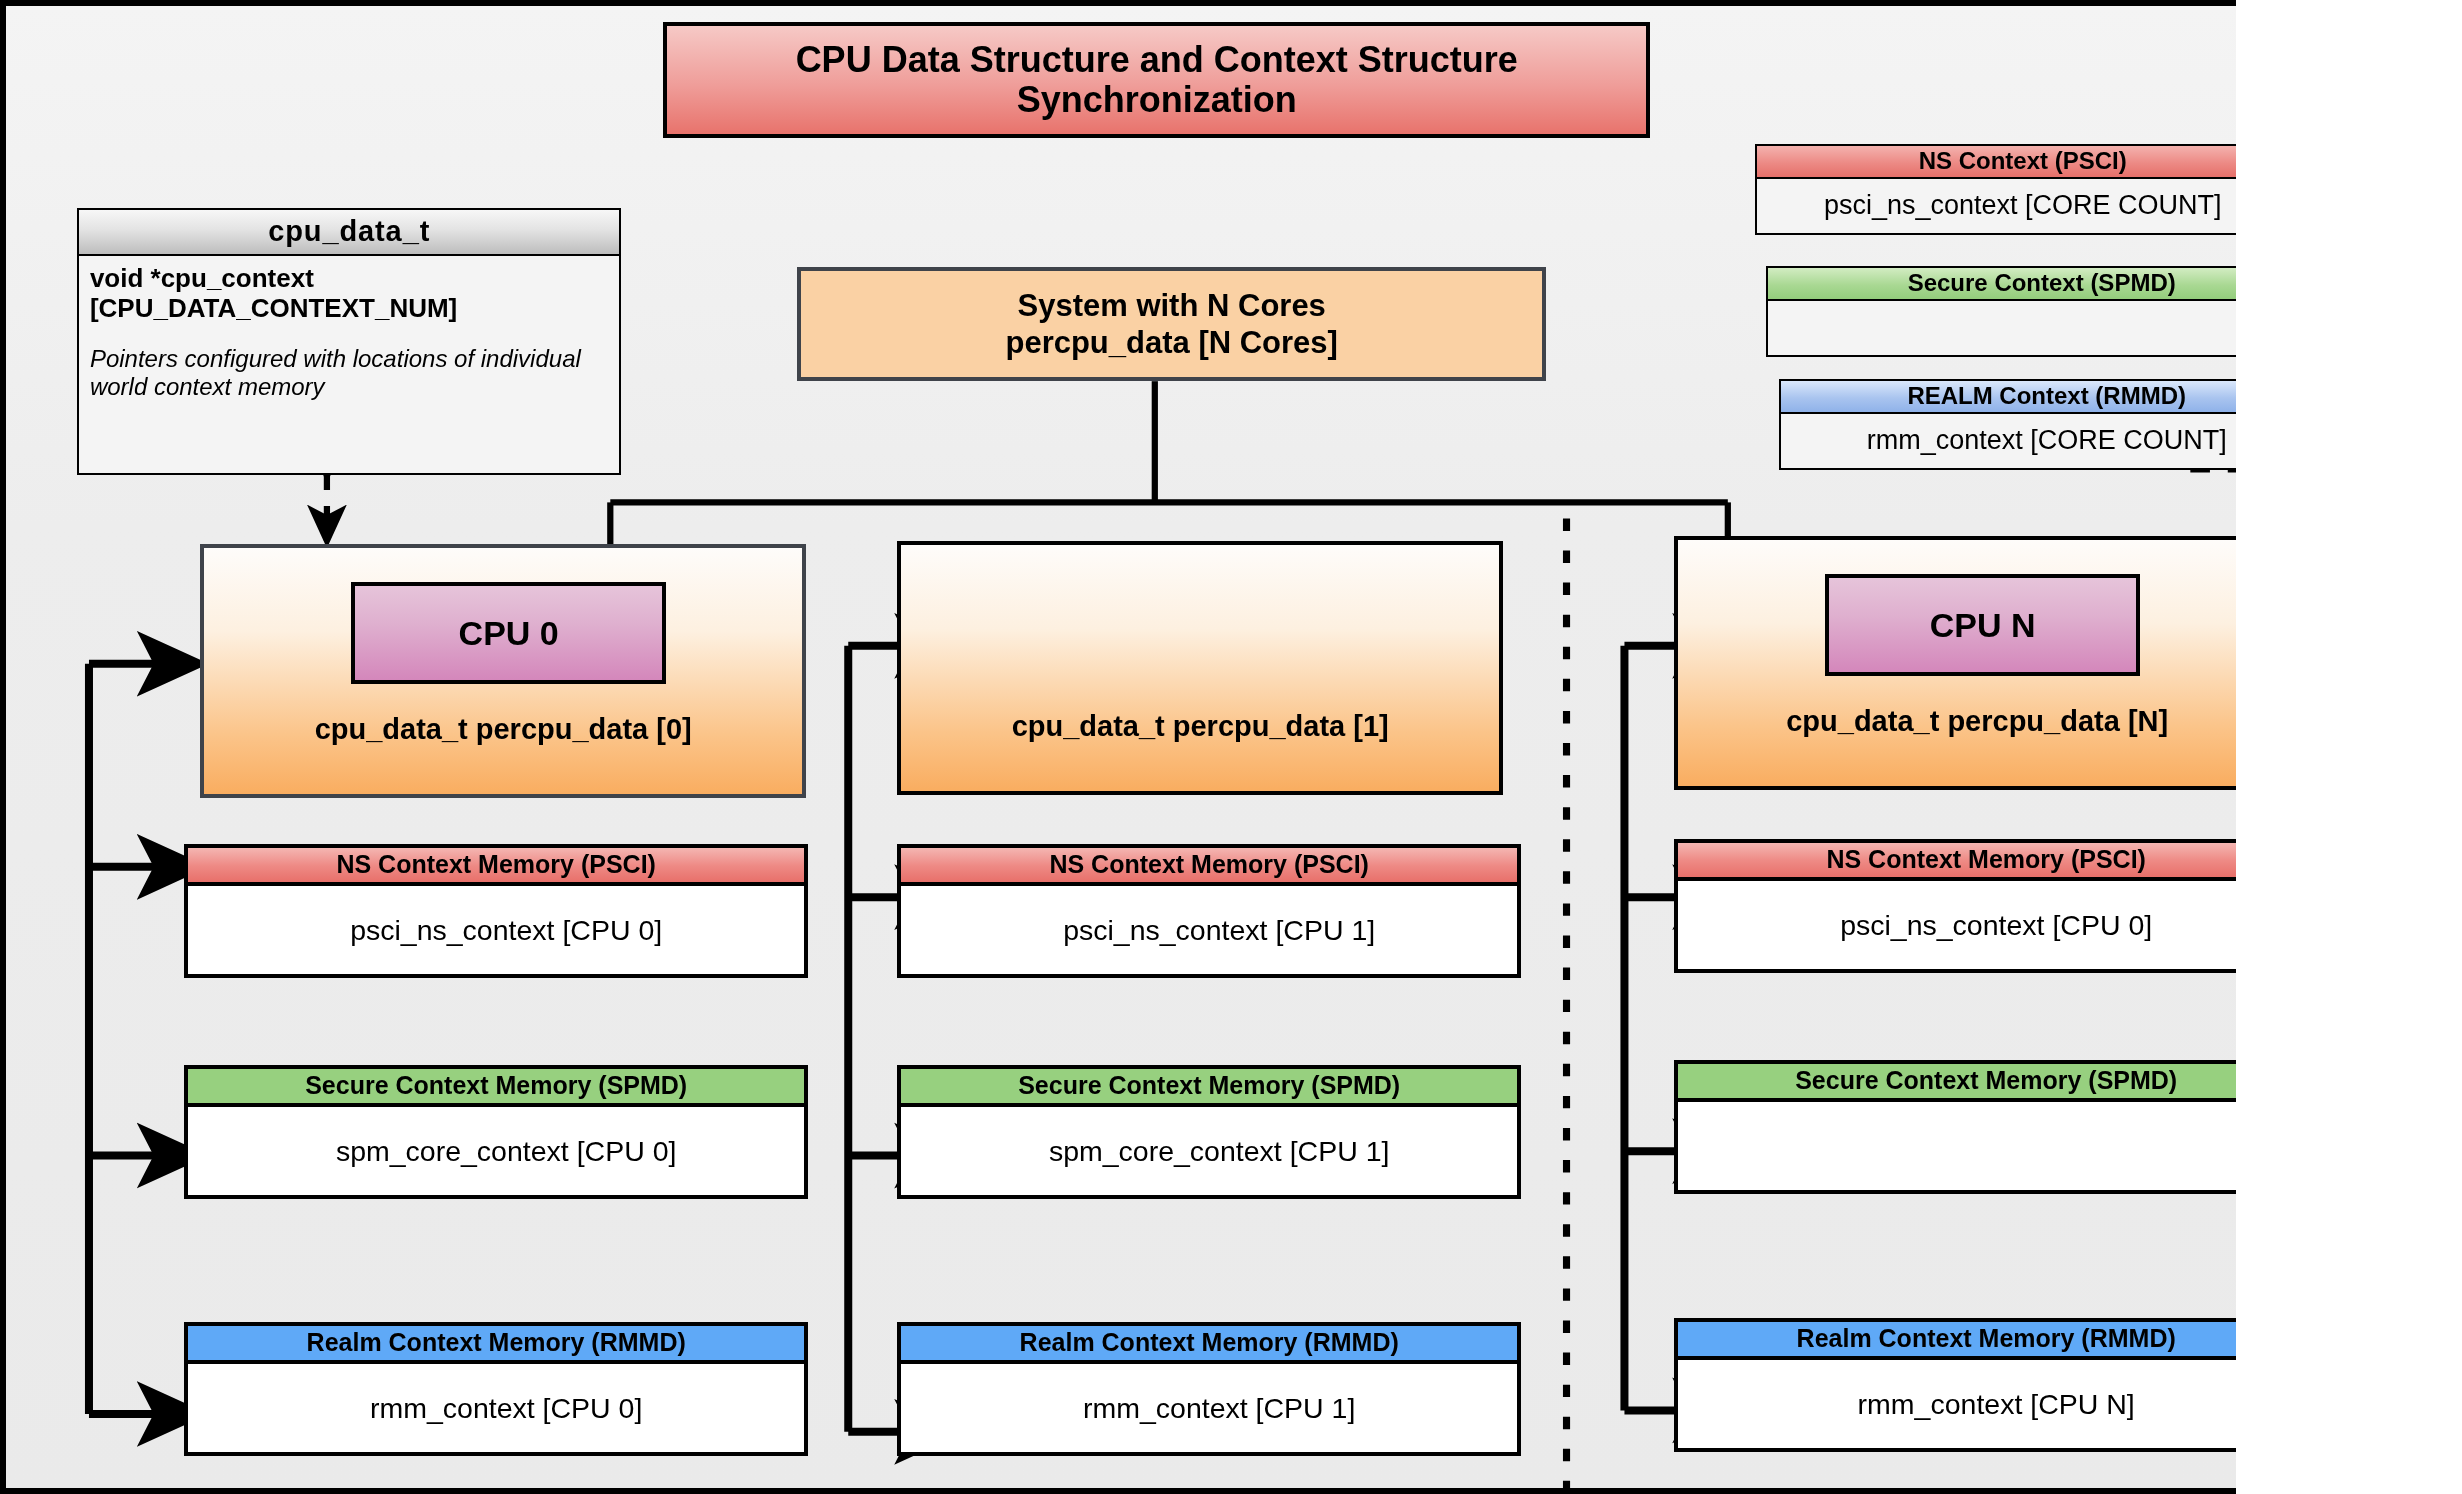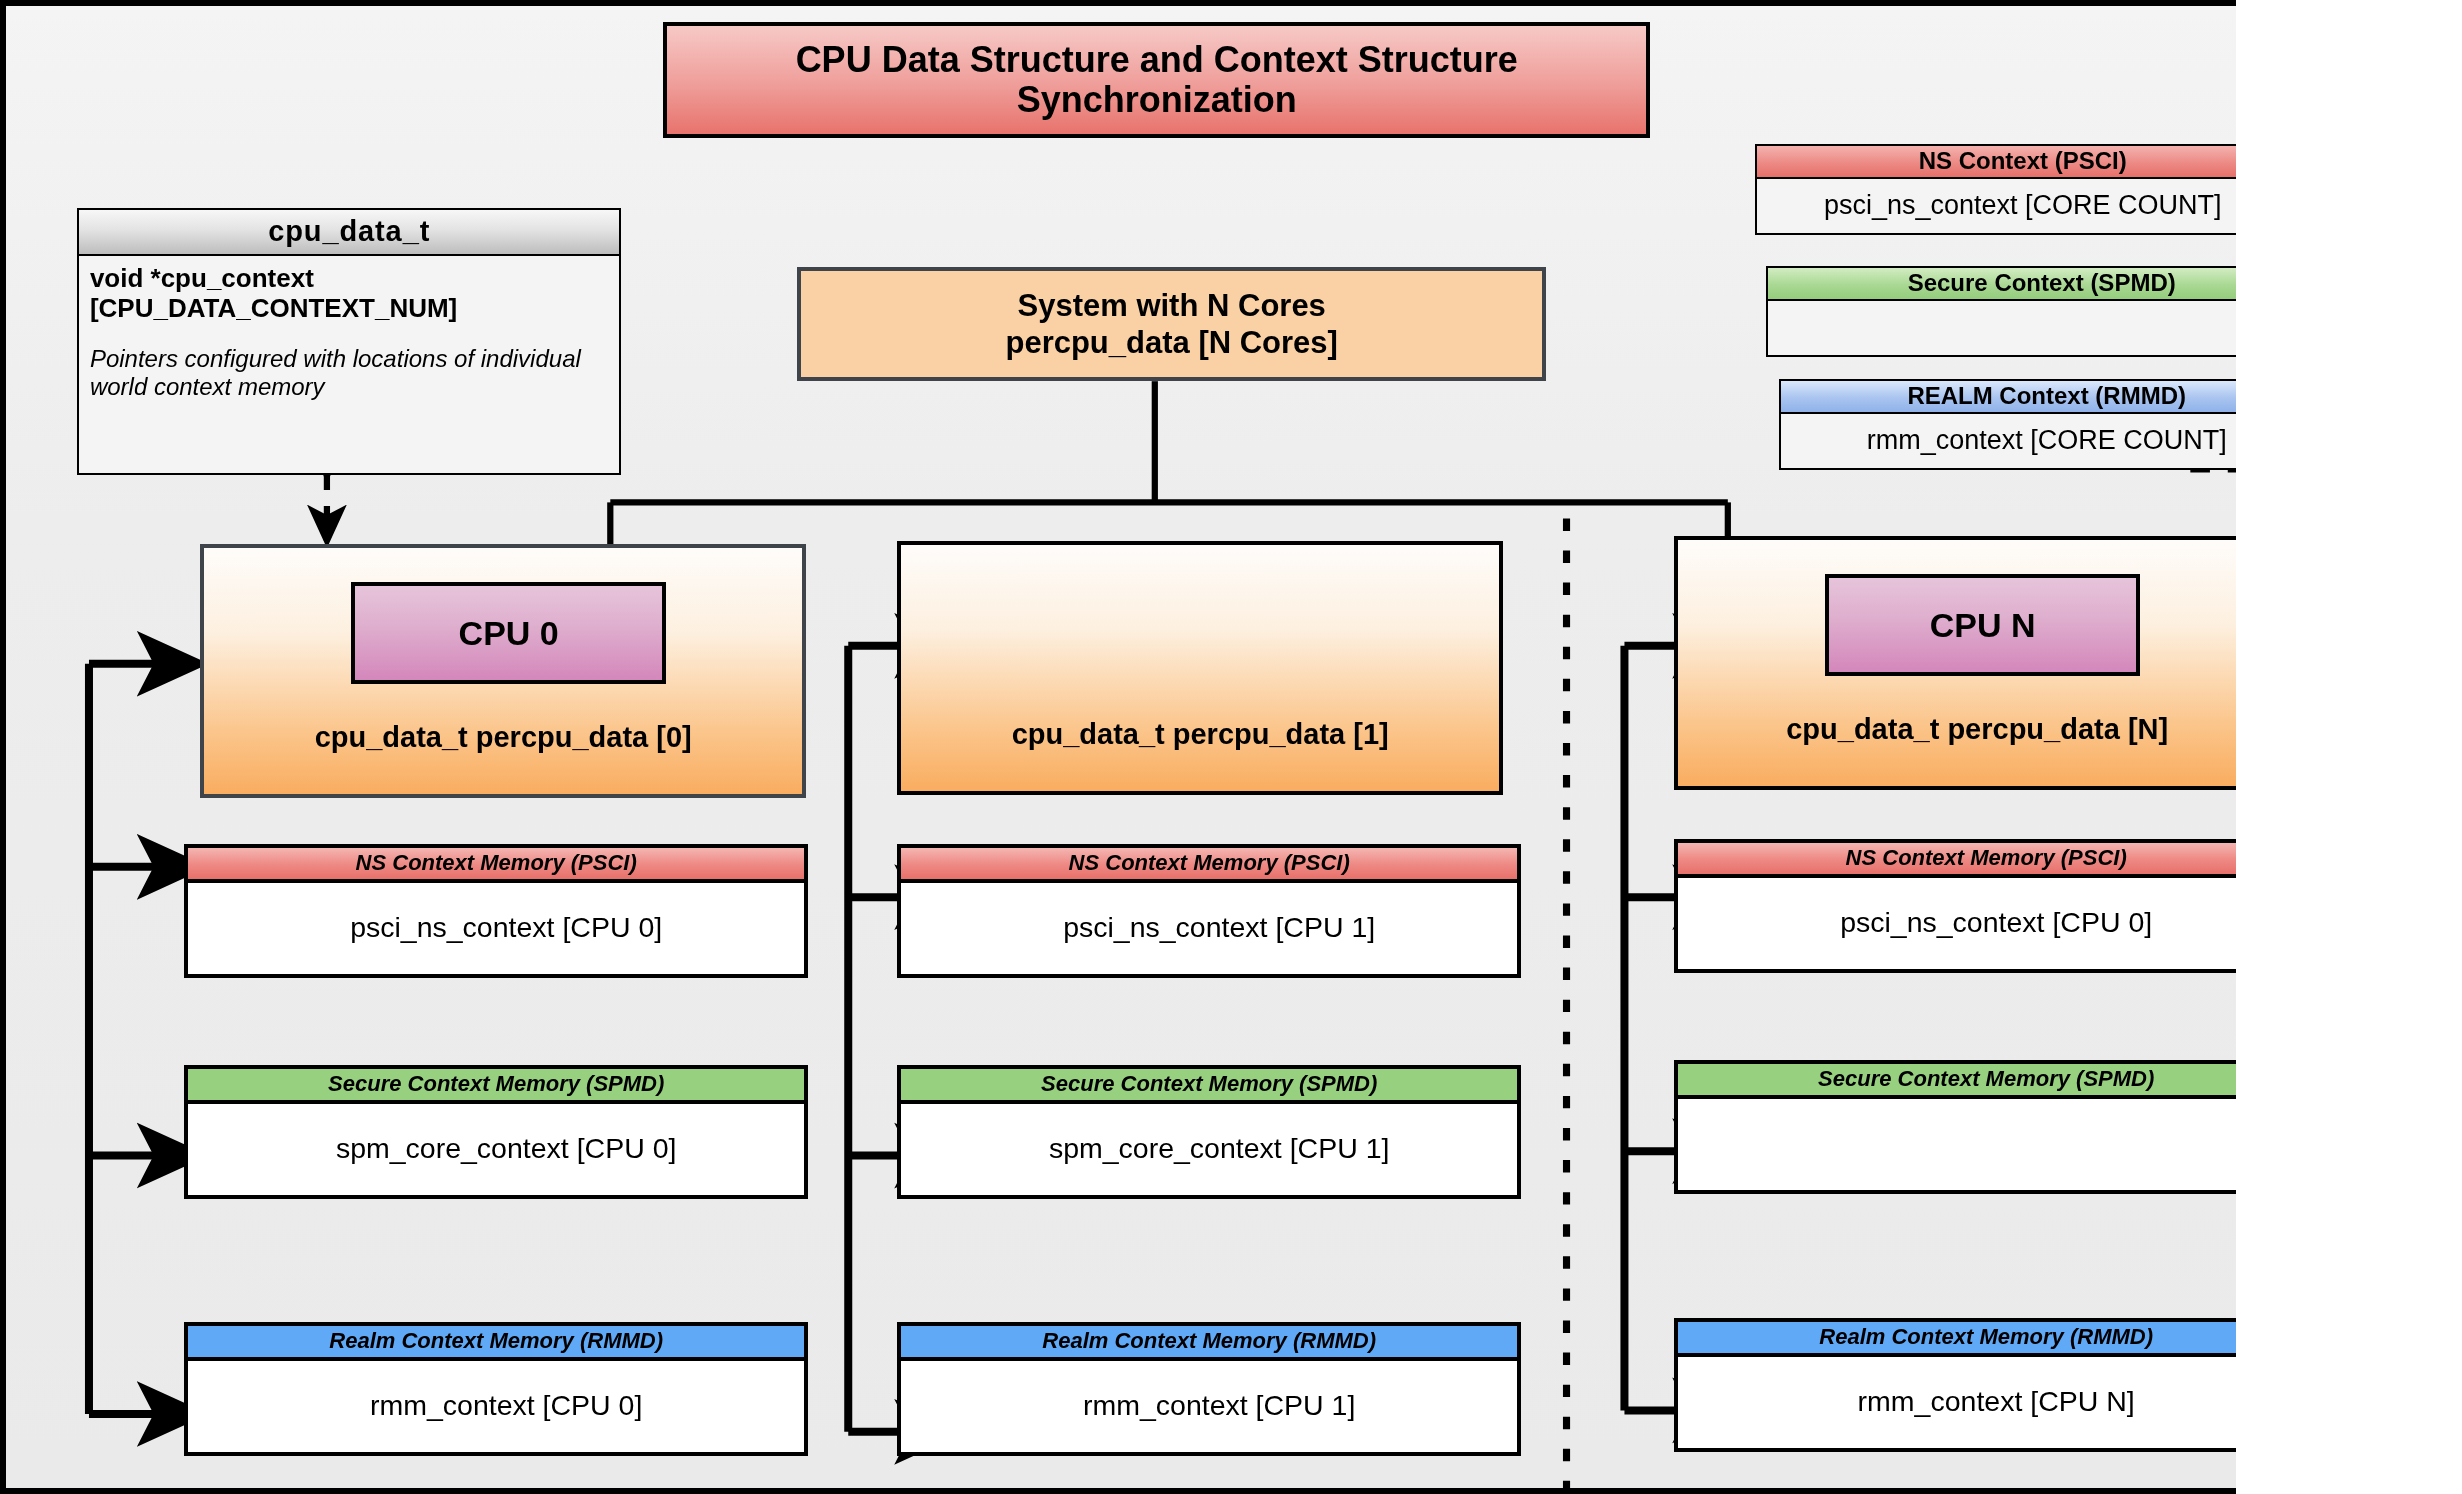--- a/index.html
+++ b/index.html
@@ -29,26 +29,26 @@
     display:flex;align-items:center;justify-content:center;text-align:center;
     font-weight:bold;font-size:31px;line-height:1.2;color:#000;}
 
   
   .cpu-box{border:4.5px solid #000;background:linear-gradient(180deg,#fefcfa 0%,#fdf0e0 34%,#fbc489 76%,#f9ad60 100%);}
   .cpu-box.shadowed{border-color:#3f434a;}
   .cpu-chip{position:absolute;border:4.5px solid #000;
     background:linear-gradient(180deg,#e6c4da 0%,#dfb0cf 40%,#d487bb 100%);
     display:flex;align-items:center;justify-content:center;
     font-weight:bold;font-size:34px;color:#000;}
-  .cpu-caption{position:absolute;left:0;right:0;text-align:center;font-weight:bold;font-size:29px;color:#000;margin-top:8px;}
+  .cpu-caption{position:absolute;left:0;right:0;text-align:center;font-weight:bold;font-size:29px;color:#000;}
 
   
   .ctx{border:4.5px solid #000;background:#fff;}
-  .ctx .hdr{text-align:center;font-weight:bold;font-size:22px;color:#000;
-    border-bottom:4.5px solid #000;padding:3.6px 0 5.3px;line-height:1;font-style:italic;}
+  .ctx .hdr{text-align:center;font-weight:bold;font-size:25px;color:#000;
+    border-bottom:4.5px solid #000;padding:3.6px 0 5.3px;line-height:1;}
   .ctx .hdr.red{background:linear-gradient(180deg,#f4b6b2 0%,#ee8a85 52%,#e8706a 100%);}
   .ctx .hdr.green{background:#97d07f;}
   .ctx .hdr.blue{background:#5fa9f7;}
   .ctx .val{display:flex;align-items:center;justify-content:center;font-size:28.5px;color:#000;height:calc(100% - 38px);padding-left:20px;}
 
   
   .ctxs{border:2.7px solid #000;background:#f4f4f4;}
   .ctxs .hdr{text-align:center;font-weight:bold;font-size:24px;color:#000;border-bottom:2.7px solid #000;padding:2.7px 0 4.5px;line-height:1;}
   .ctxs .hdr.red{background:linear-gradient(180deg,#f4b2ae 0%,#ec8a85 55%,#e6706a 100%);}
   .ctxs .hdr.green{background:linear-gradient(180deg,#d2ecc2 0%,#a9d893 55%,#94cd7c 100%);}

